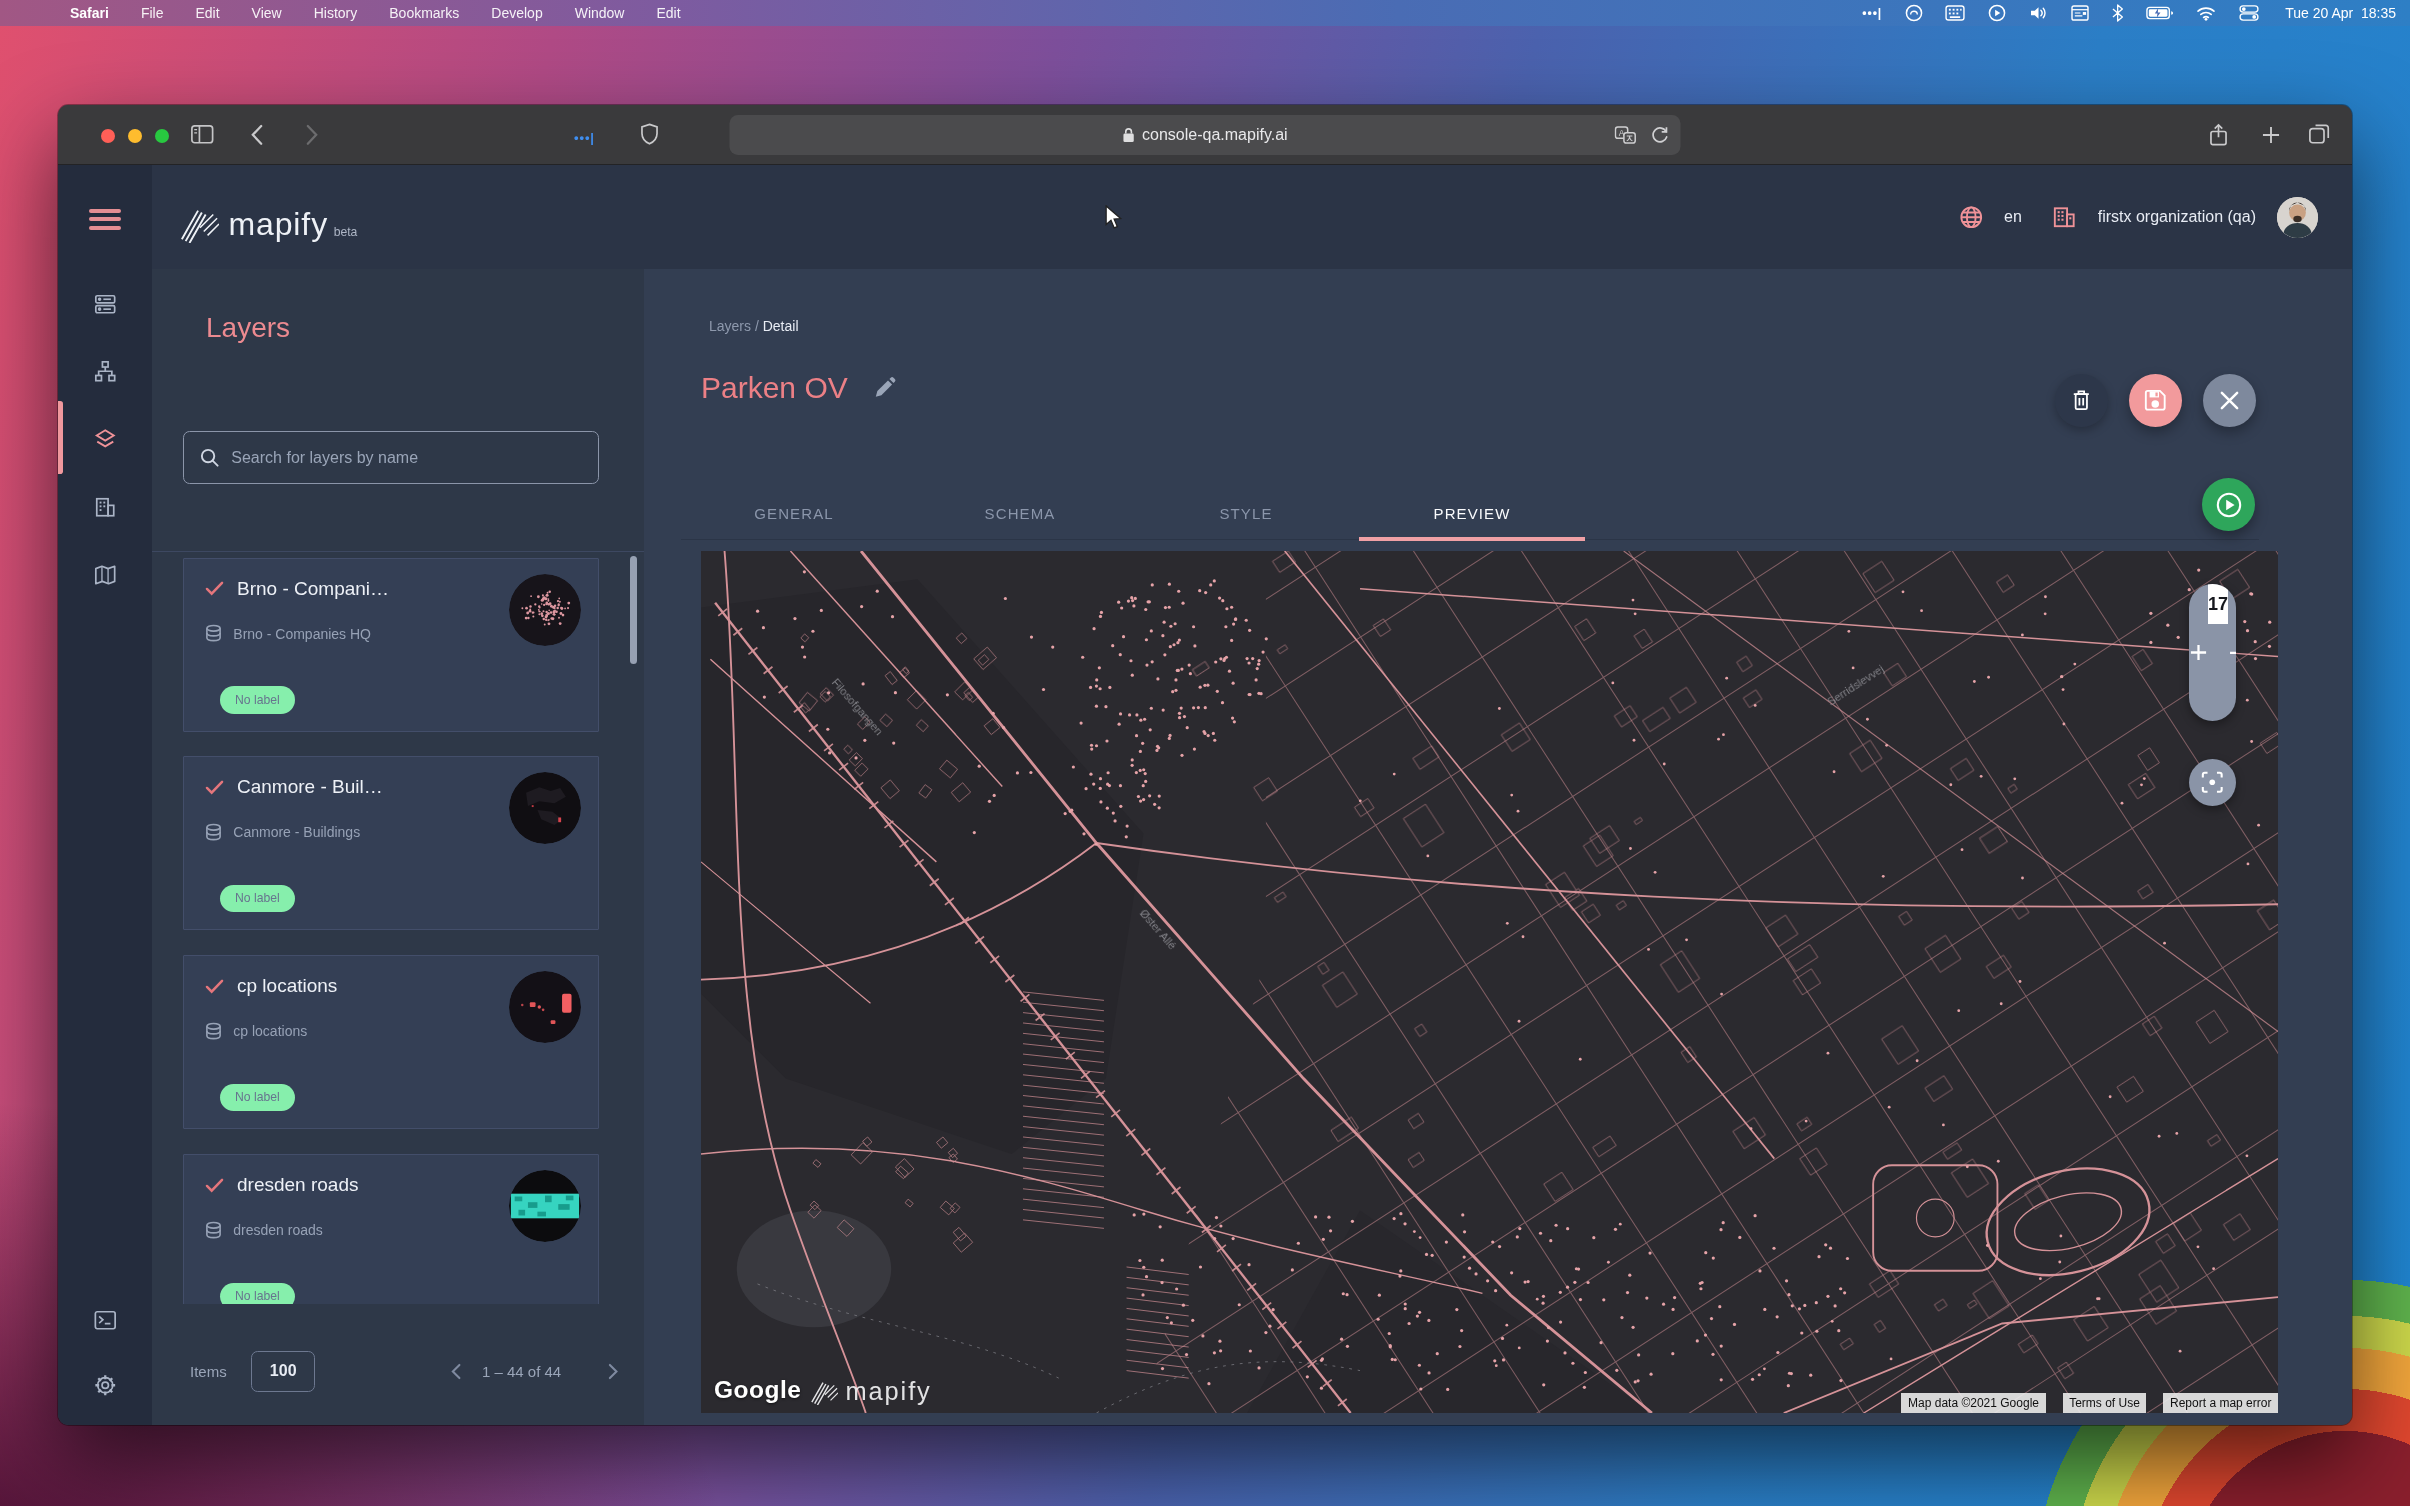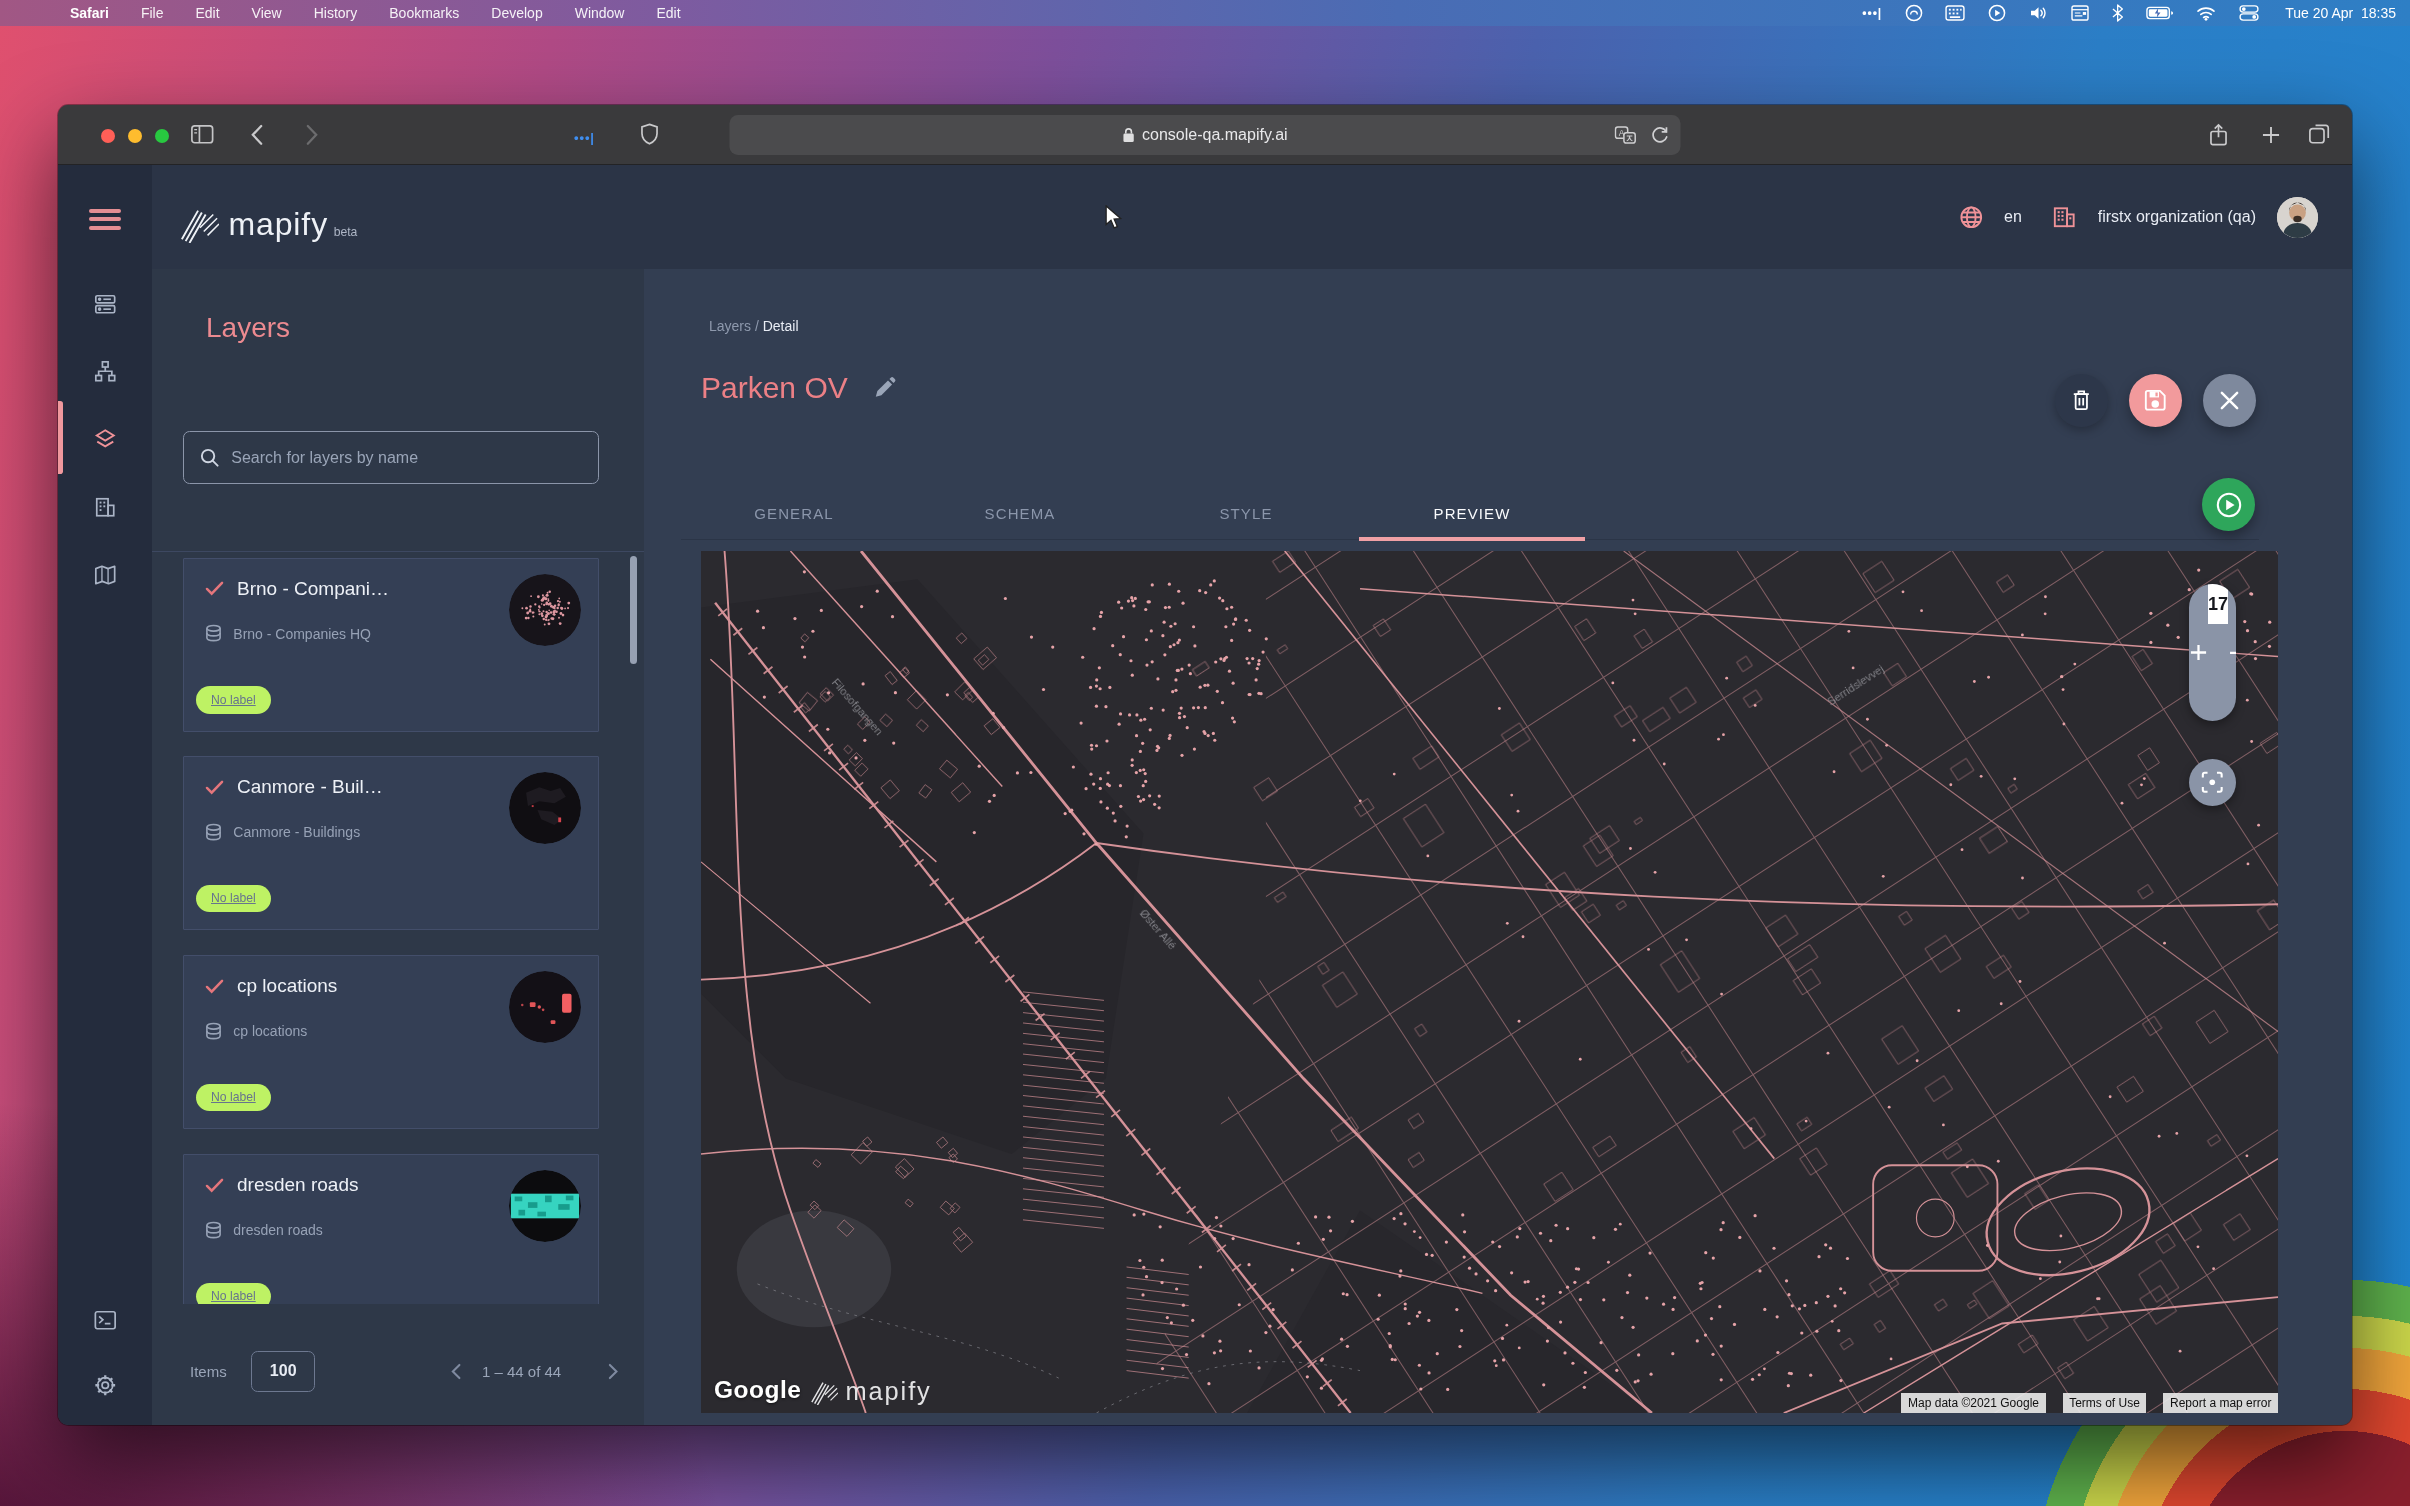--- a/index.html
+++ b/index.html
@@ -91,22 +91,22 @@
   }
   .card{
     position:absolute; left:31px; width:416px; height:174px;
     background:#343f55; border:0.9px solid #434e6a; border-radius:1px; padding:19px 21px;
   }
   .card .row1{ display:flex; align-items:center; gap:13px; }
   .card .name{ color:#eef1f7; font-size:19px; flex:1; white-space:nowrap; overflow:hidden; }
   .card .thumb{ position:absolute; right:17px; top:15px; width:72px; height:72px; border-radius:50%; overflow:hidden; }
   .card .row2{ display:flex; align-items:center; gap:11.3px; margin-top:24.5px; color:#97a2b6; font-size:14px; }
   .badge{
-    position:absolute; left:12px; bottom:17px; background:#bef264; color:#67748e;
-    font-size:12.2px; padding:6.6px 15px; border-radius:14px;text-decoration:underline;
+    position:absolute; left:36px; bottom:17px; background:#86efac; color:#67748e;
+    font-size:12.2px; padding:6.6px 15px; border-radius:14px;
   }
   .list-scroll{ position:absolute; right:7.5px; top:3.8px; width:6.6px; height:108px; border-radius:3.8px; background:#97a1b3; }
   .pager{
     position:absolute; left:0; bottom:26px; width:492px; height:56px;
     display:flex; align-items:center; color:#9aa5b8; font-size:15px;
   }
   .pager .lbl{ margin-left:38px; }
   .pager .psize{
     margin-left:24.5px; width:64px; height:41px; border:0.9px solid #6d7890; border-radius:6.6px;
     display:flex; align-items:center; justify-content:center; color:#e8ecf4; font-size:16px; font-weight:bold;

